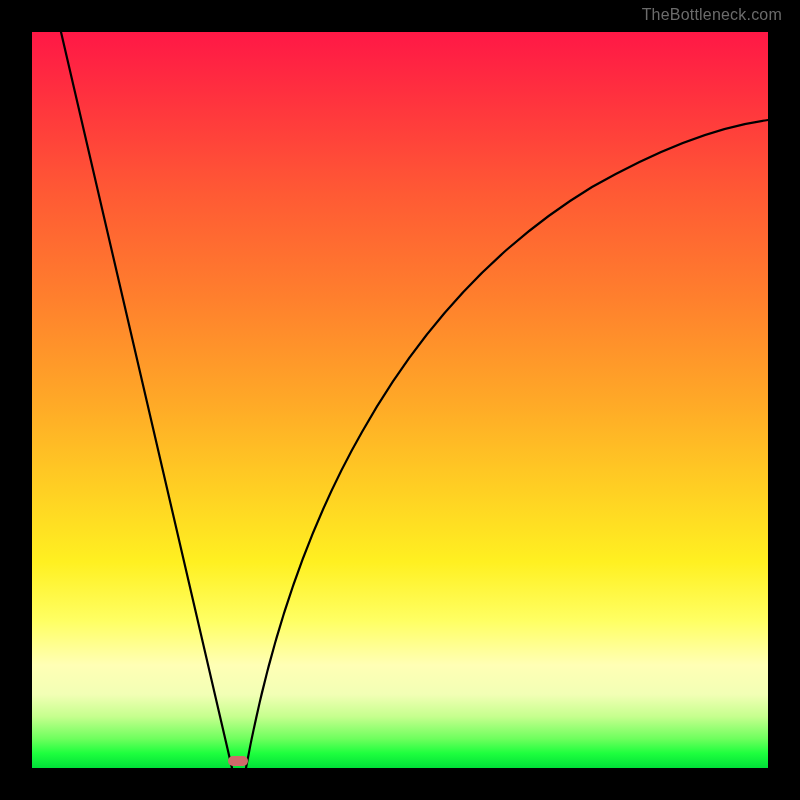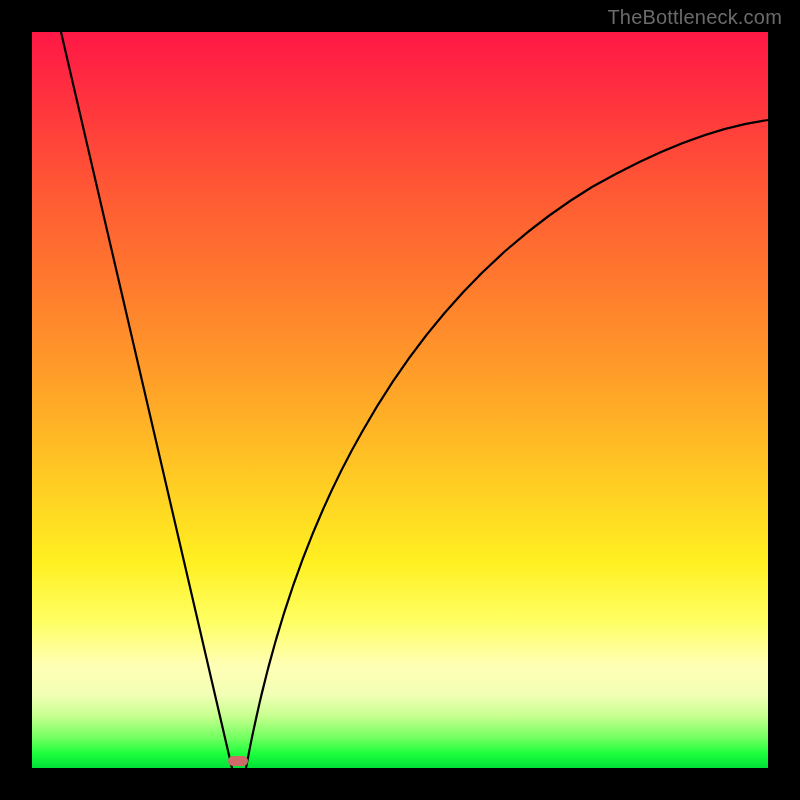--- a/index.html
+++ b/index.html
@@ -40,21 +40,21 @@
       #6fff5e 96%,
       #1eff3e 98%,
       #00e038 100%
     );
   }
   .watermark {
     position: absolute;
     top: 6px;
     right: 18px;
     color: #6b6b6b;
-    font-size: 20px;
+    font-size: 16px;
     letter-spacing: 0.2px;
     font-weight: 400;
     user-select: none;
     text-align: right;
   }
   svg.curve {
     position: absolute;
     left: 0;
     top: 0;
     width: 736px;

